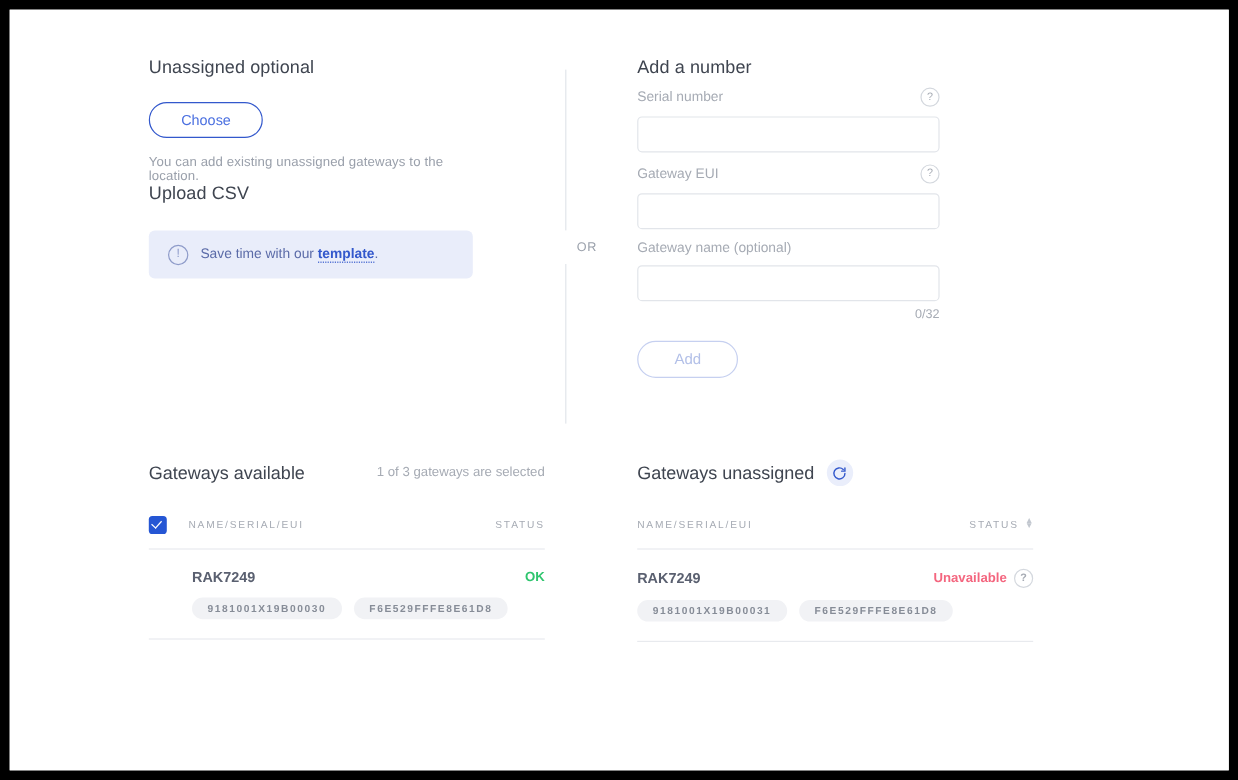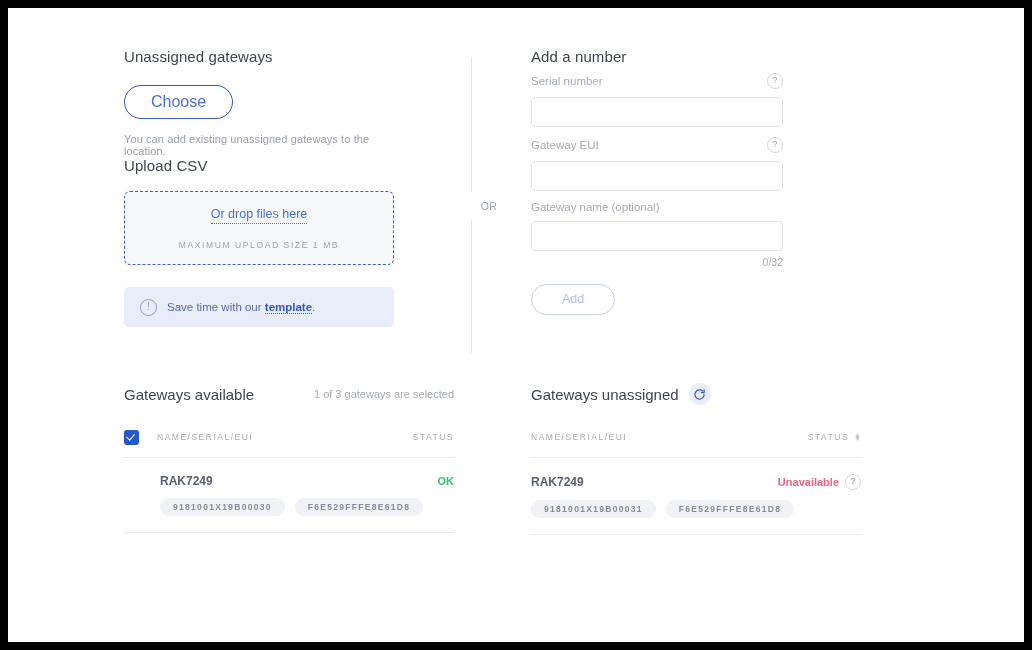--- a/index.html
+++ b/index.html
@@ -64,21 +64,21 @@
 
   
   .choose-btn {
     display: inline-block;
     margin-top: 20px;
     padding: 8px 26px;
     border: 1px solid #3358cc;
     border-radius: 20px;
     background: #ffffff;
     color: #4a6fe0;
-    font-size: 16px;
+    font-size: 12px;
     font-family: "Liberation Sans", sans-serif;
     cursor: pointer;
     line-height: 1;
   }
 
   .helper-text {
     margin-top: 14px;
     font-size: 11px;
     color: #9aa0ab;
     letter-spacing: 0.1px;
@@ -375,32 +375,28 @@
 </style>
 </head>
 <body>
 
 <div class="frame">
 <div class="page">
 
   <div class="top-section">
 
     <div class="left-col">
-      <h2 class="section-title">Unassigned gateways</h2>
+      <h2 class="section-title">Unassigned optional</h2>
 
       <button class="choose-btn">Choose</button>
 
       <div class="helper-text">You can add existing unassigned gateways to the location.</div>
 
       <h2 class="section-title upload-title">Upload CSV</h2>
 
-      <div class="dropzone">
-        <span class="drop-link">Or drop files here</span>
-        <span class="drop-sub">MAXIMUM UPLOAD SIZE 1 MB</span>
-      </div>
 
       <div class="banner">
         <span class="banner-icon">!</span>
         <span class="banner-text"><span>Save time with our </span><b>template</b><span>.</span></span>
       </div>
     </div>
 
     <div class="divider-wrap">
       <div class="div-line"></div>
       <span class="or-label">OR</span>

